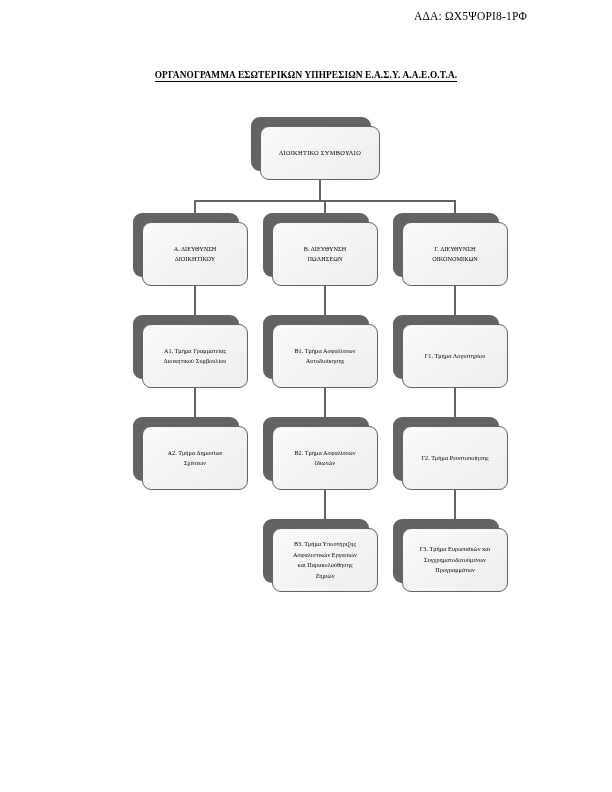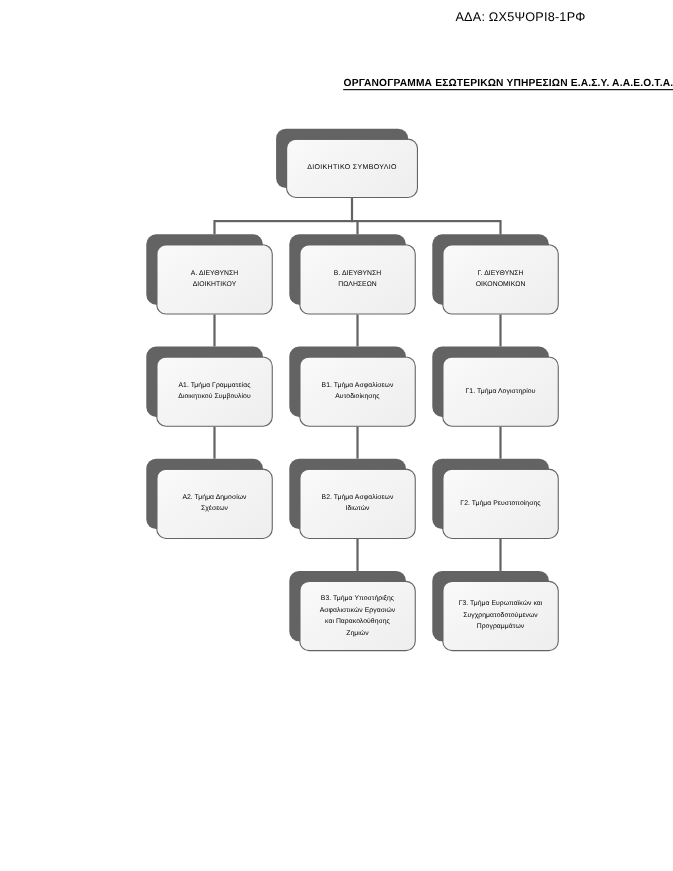--- a/index.html
+++ b/index.html
@@ -2,21 +2,21 @@
 <html><head>
 <meta charset="utf-8">
 <style>
   * { margin:0; padding:0; box-sizing:border-box; }
   html,body { background:#ffffff; }
   body {
     width:612px; height:792px;
     font-family:"Liberation Sans","DejaVu Sans",sans-serif;
     color:#000; position:relative; overflow:hidden;
   }
-  .page { position:relative; width:612px; height:792px; }
+  .page { position:relative; width:612px; height:792px;font-family:Liberation Serif, serif; }
 
   
   .ada-code {
     position:absolute; left:414px; top:10px;
     font-size:11.5px; letter-spacing:0.2px; white-space:nowrap;
   }
   .sig-block {
     position:absolute; left:283px; top:19px;
     width:120px; display:flex; align-items:flex-start; gap:3px;
   }
@@ -25,21 +25,21 @@
     width:58px; letter-spacing:-0.2px;
   }
   .sig-right {
     font-size:3.4px; line-height:4.0px; font-weight:bold;
     letter-spacing:-0.05px; width:58px;
   }
   .sig-right div { white-space:nowrap; }
 
   .doc-title {
     position:absolute; left:0; top:70px; width:612px;
-    text-align:right; font-size:9.3px; font-weight:bold;
+    text-align:center; font-size:9.3px; font-weight:bold;
     letter-spacing:0.15px;
   }
   .doc-title span {
     border-bottom:1px solid #000; padding-bottom:1px;
   }
 
   
   .chart { position:absolute; left:0; top:0; width:612px; height:792px; }
 
   

